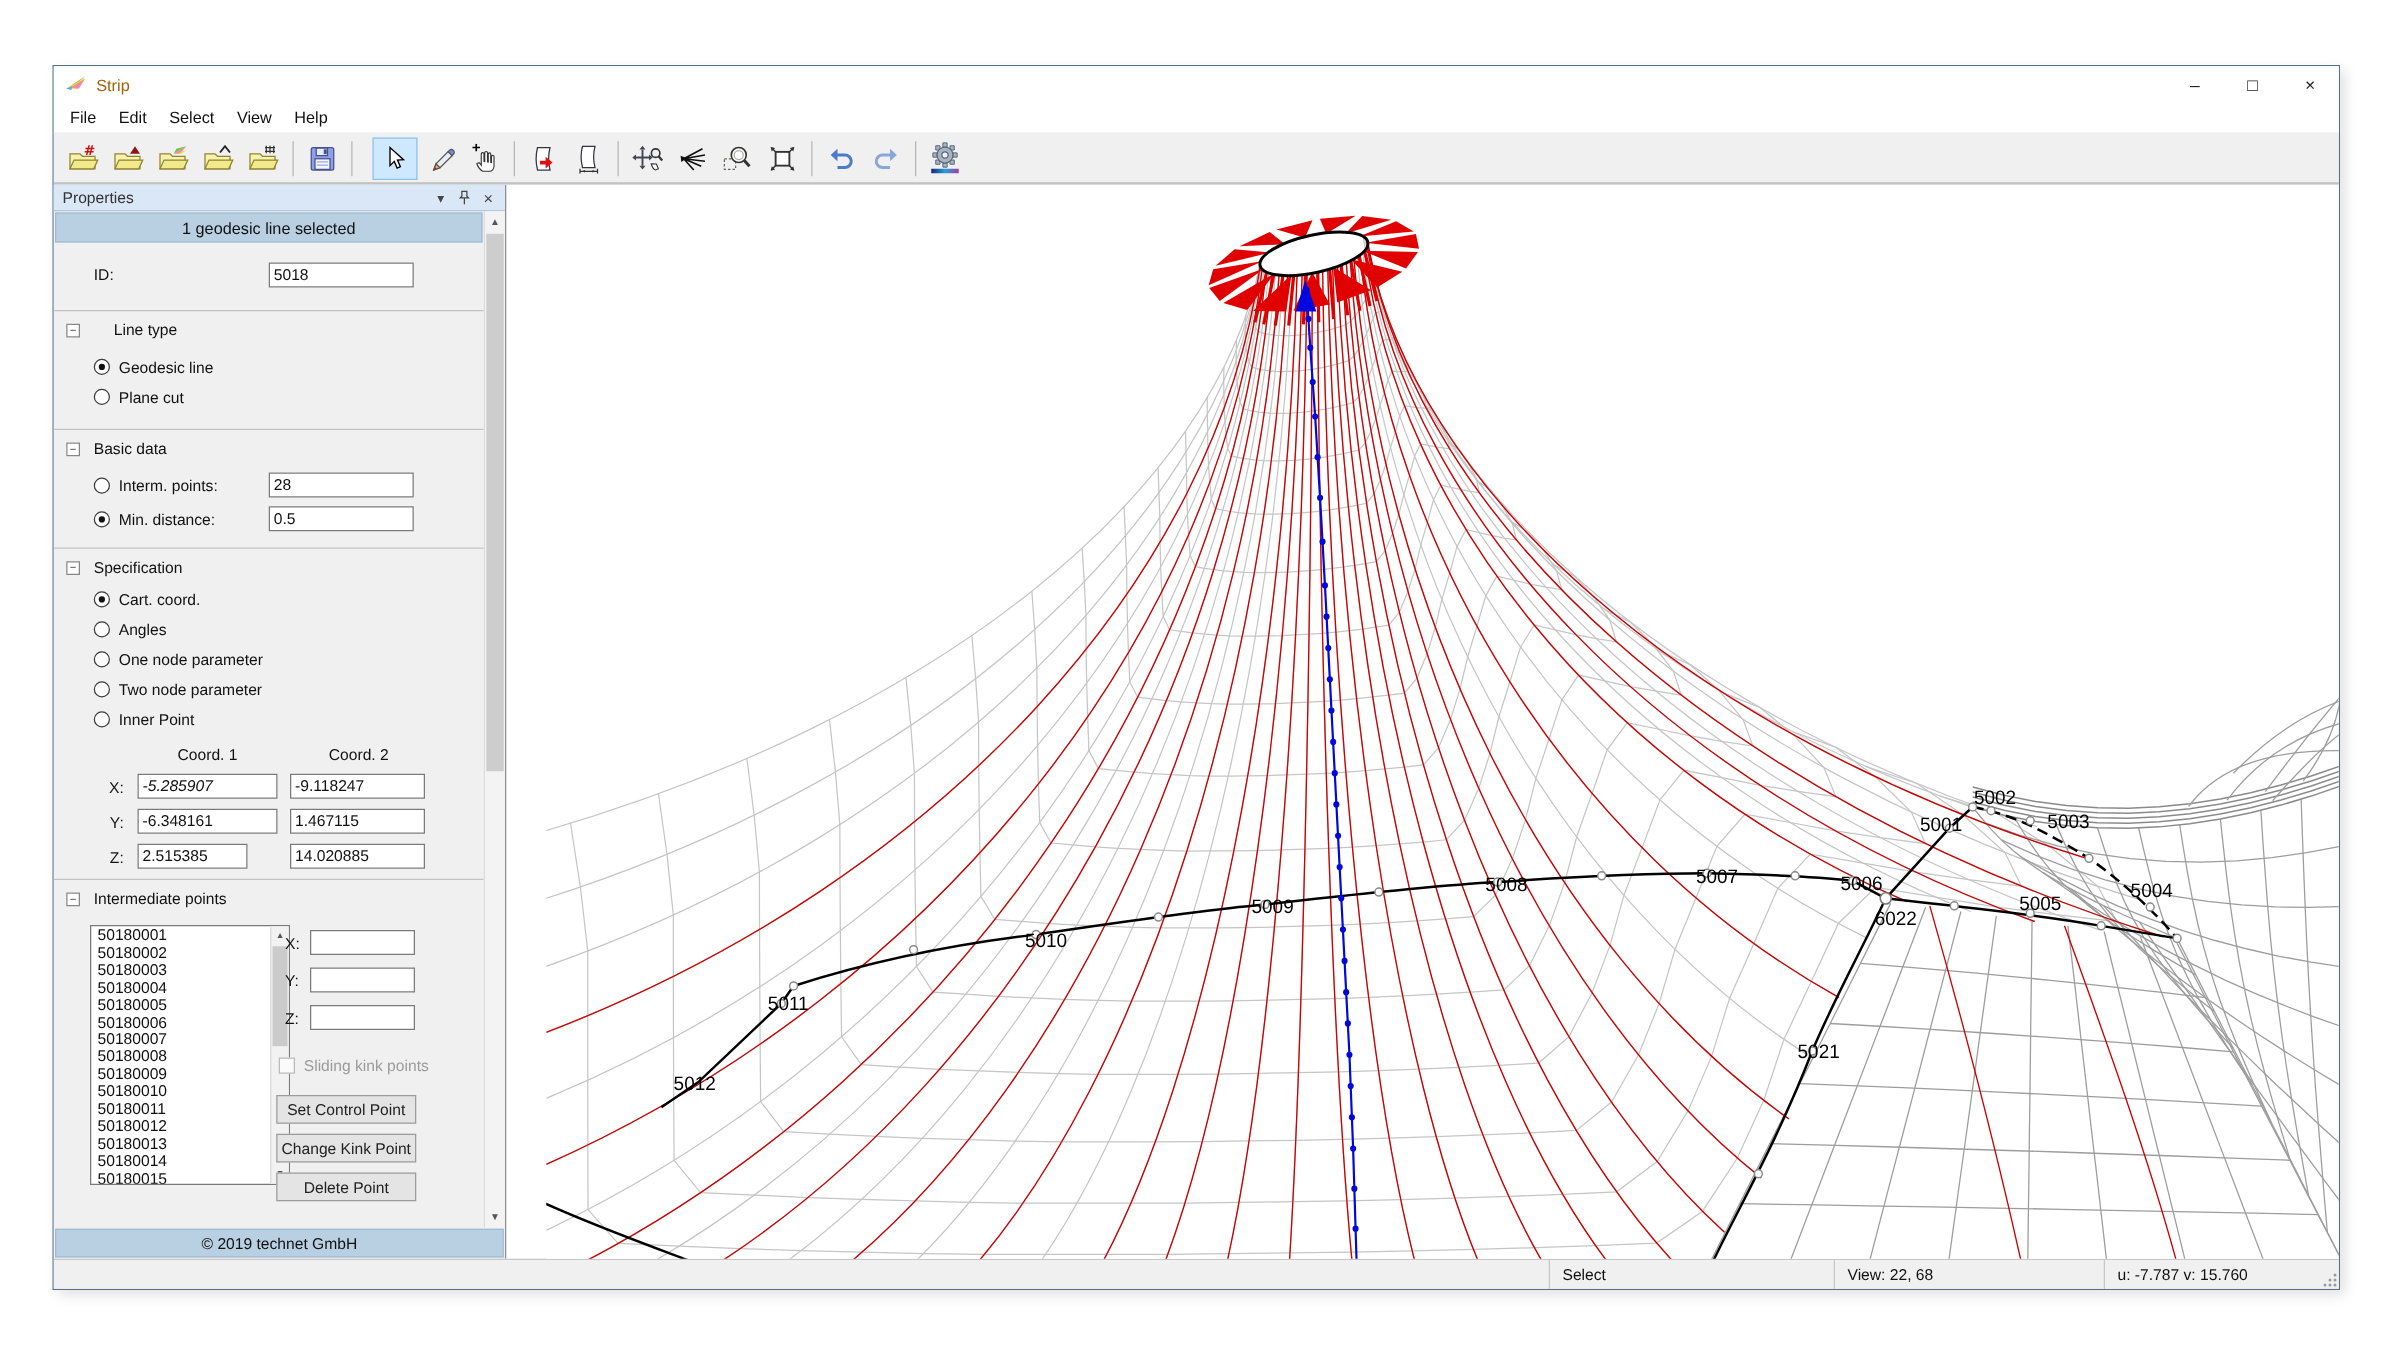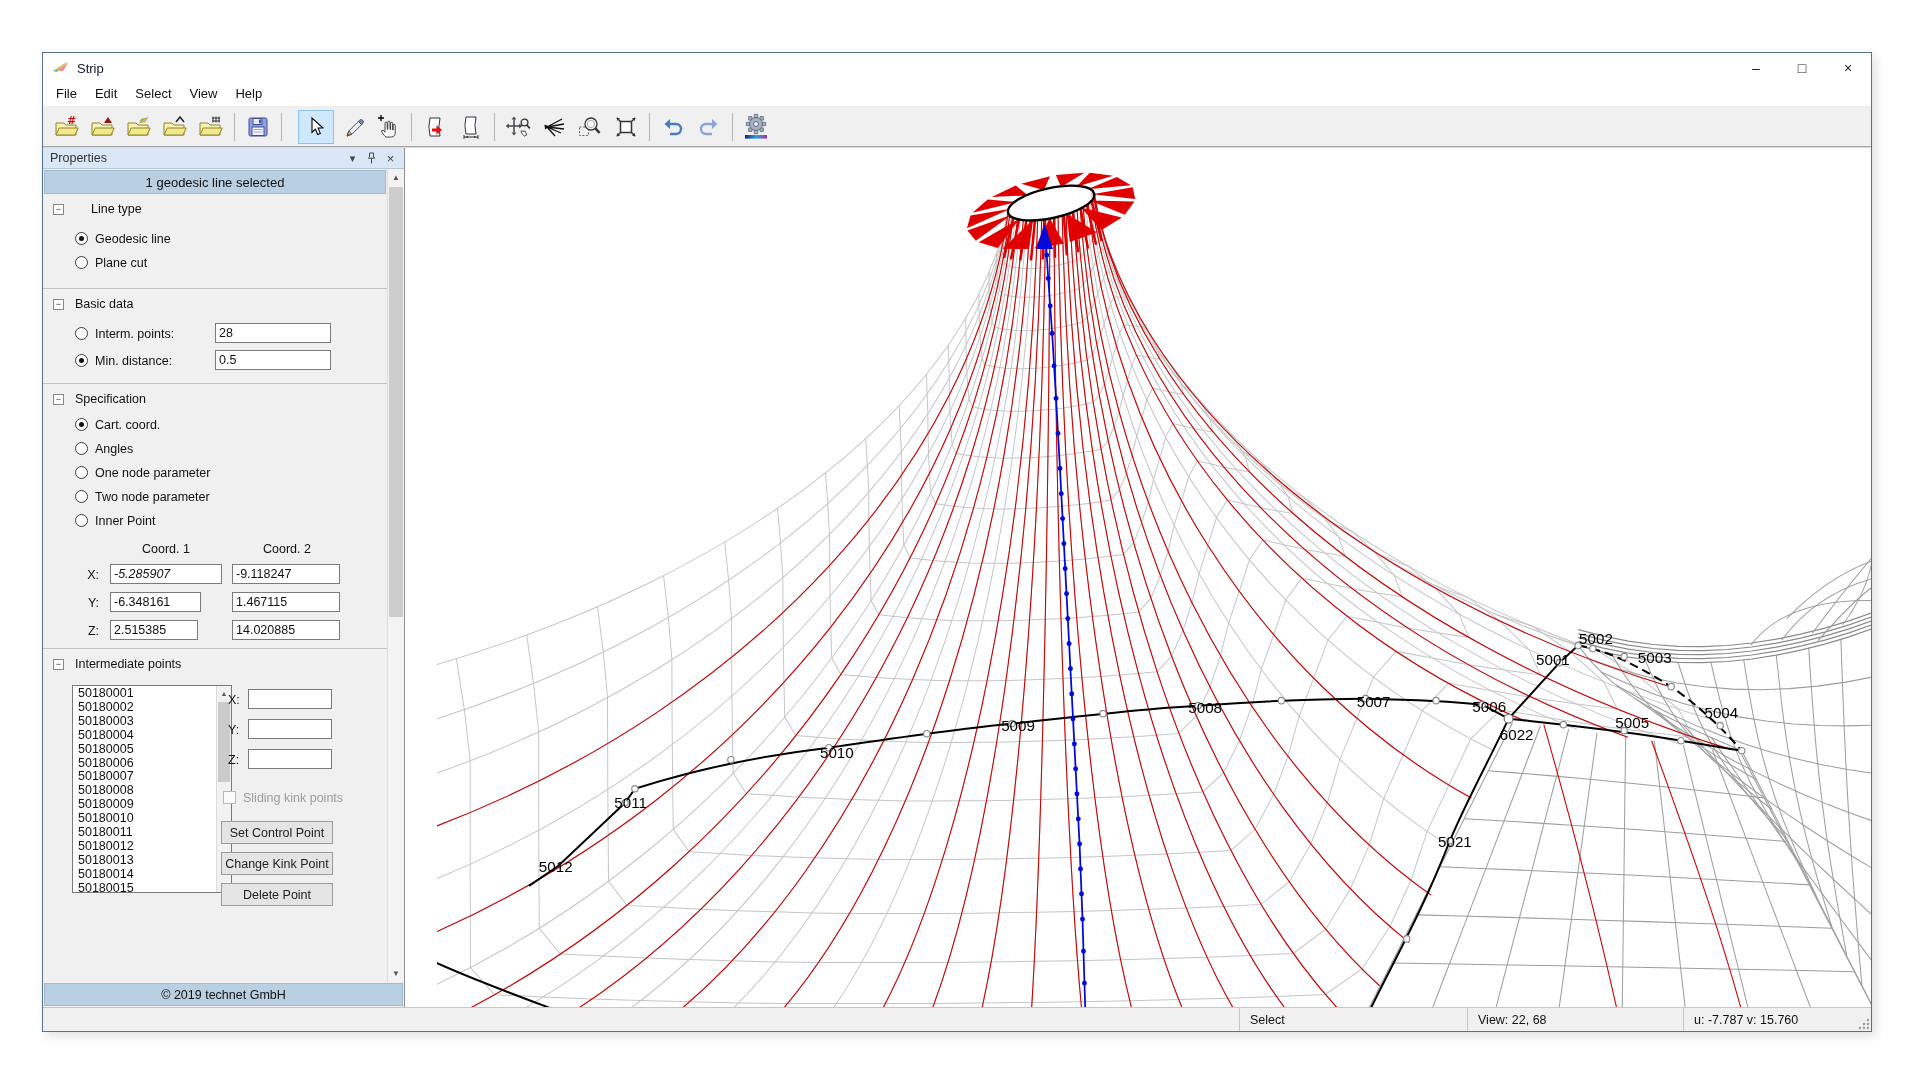--- a/index.html
+++ b/index.html
@@ -3,21 +3,21 @@
 <meta charset="utf-8">
 <style>
   * { box-sizing: border-box; margin: 0; padding: 0; }
   html,body { width:1920px; height:1080px; background:#fff; font-family:"Liberation Sans",sans-serif; overflow:hidden; }
   .window { position:absolute; left:42px; top:52px; width:1830px; height:980px; background:#fff;
             border:1px solid #5a7robe; border:1px solid #56718a; display:flex; flex-direction:column;
             box-shadow:4px 4px 10px rgba(0,0,0,0.12); }
   
   .titlebar { height:30px; background:#fff; display:flex; align-items:center; flex:0 0 auto; }
   .titlebar .appicon { margin-left:9px; width:18px; height:18px; }
-  .titlebar .title { margin-left:7px; font-size:13px; color:#0f172a; }
+  .titlebar .title { margin-left:7px; font-size:13px; color:#a16207; }
   .wbtns { margin-left:auto; display:flex; height:100%; }
   .wbtn { width:46px; height:100%; display:flex; align-items:center; justify-content:center; font-size:14px; color:#222; }
   
   .menubar { height:24px; background:#fff; display:flex; align-items:flex-start; padding-left:4px; flex:0 0 auto; border-bottom:1px solid #ececec; }
   .menuitem { padding:3px 9px; font-size:13px; color:#111; }
   
   .toolbar { height:40px; background:#f0f0f0; border-bottom:1px solid #a6a6a6; display:flex; align-items:center; padding-left:6px; flex:0 0 auto; }
   .tbtn { width:36px; height:34px; display:flex; align-items:center; justify-content:center; border:1px solid transparent; }
   .tbtn.active { background:#cde8ff; border-color:#8ec1ea; }
   .tsep { width:1px; height:28px; background:#b5b5b5; margin:0 5px; }
@@ -244,20 +244,24 @@
               <path d="M3.5 1 h4 v4 l1.2 1.2 h-6.4 l1.2 -1.2 z" fill="none" stroke="#444"></path>
               <path d="M5.5 6.4 v5" stroke="#444"></path>
             </svg>
         </span>
         <span class="ph-btn" style="font-size:13px">×</span>
       </div>
 
       <div class="props-body">
         <div class="banner">1 geodesic line selected</div>
 
+        <div class="sec" style="height:55px">
+          <span class="lbl" style="left:32px;top:19px">ID:</span>
+          <input class="tf" style="left: 172px; top: 16px; width: 116px;" value="5018">
+        </div>
 
         <div class="sec" style="height:95px">
           <span class="collapse" style="left:10px;top:10px">−</span>
           <span class="lbl" style="left:48px;top:8px">Line type</span>
           <span class="radio sel" style="left:32px;top:38px"></span>
           <span class="lbl" style="left:52px;top:38px">Geodesic line</span>
           <span class="radio" style="left:32px;top:62px"></span>
           <span class="lbl" style="left:52px;top:62px">Plane cut</span>
         </div>
 
@@ -286,21 +290,21 @@
           <span class="radio" style="left:32px;top:130px"></span>
           <span class="lbl" style="left:52px;top:130px">Inner Point</span>
 
           <span class="lbl" style="left:67px;top:158px;width:112px;text-align:center">Coord. 1</span>
           <span class="lbl" style="left:189px;top:158px;width:110px;text-align:center">Coord. 2</span>
 
           <span class="lbl" style="left:36px;top:184px;width:20px;text-align:right">X:</span>
           <input class="tf" style="left: 67px; top: 180px; width: 112px; font-style: italic;" value="-5.285907">
           <input class="tf" style="left: 189px; top: 180px; width: 108px;" value="-9.118247">
           <span class="lbl" style="left:36px;top:212px;width:20px;text-align:right">Y:</span>
-          <input class="tf" style="left: 67px; top: 208px; width: 91px;" value="-6.348161">
+          <input class="tf" style="left: 67px; top: 208px; width: 112px;" value="-6.348161">
           <input class="tf" style="left: 189px; top: 208px; width: 108px;" value="1.467115">
           <span class="lbl" style="left:36px;top:240px;width:20px;text-align:right">Z:</span>
           <input class="tf" style="left: 67px; top: 236px; width: 88px;" value="2.515385">
           <input class="tf" style="left: 189px; top: 236px; width: 108px;" value="14.020885">
         </div>
 
         <div class="sec" style="height:272px;border-bottom:none">
           <span class="collapse" style="left:10px;top:10px">−</span>
           <span class="lbl" style="left:32px;top:8px">Intermediate points</span>
           <div class="listbox" style="left:29px;top:36px;width:160px;height:208px">

